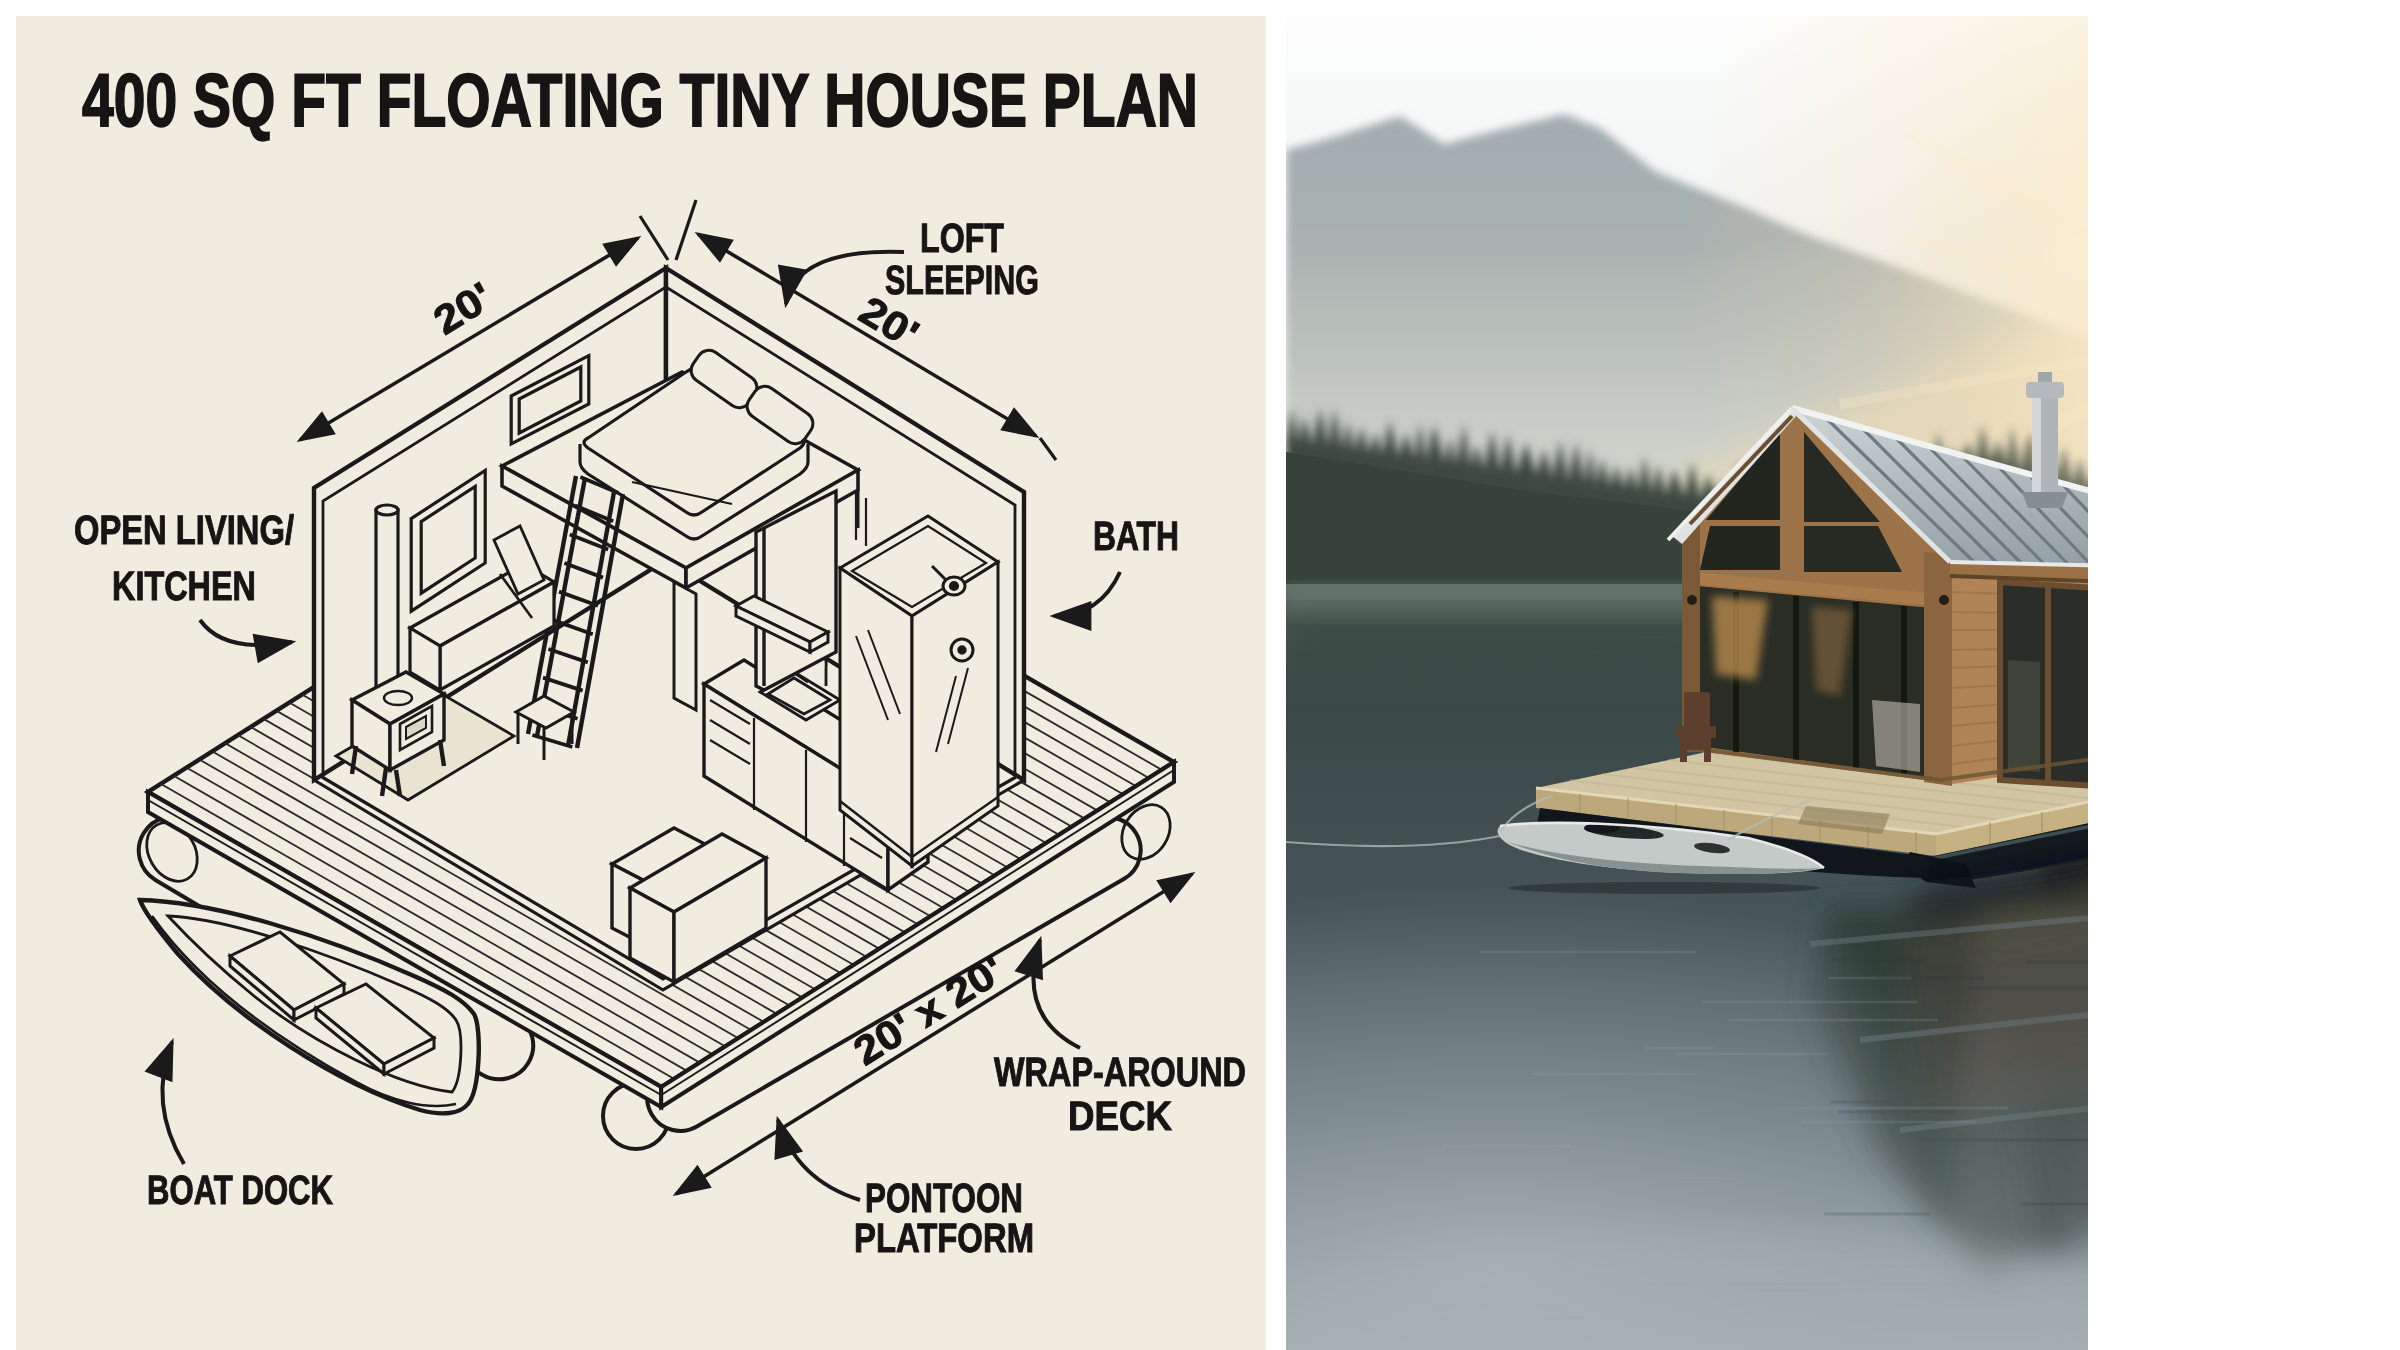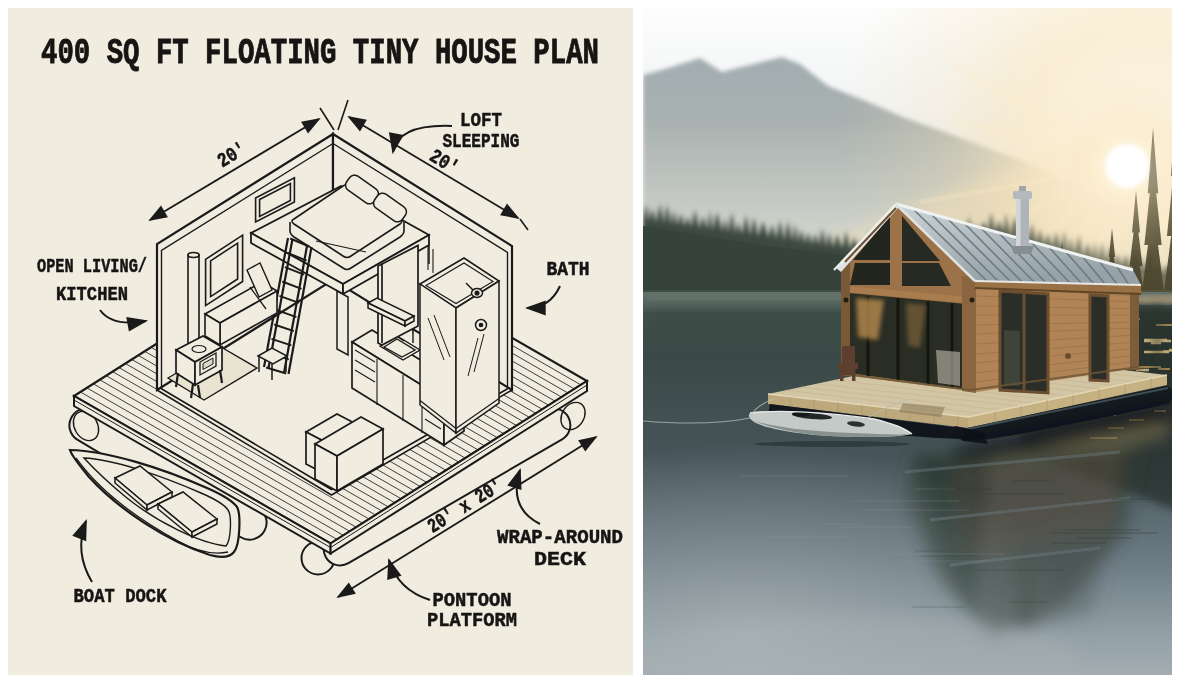--- a/index.html
+++ b/index.html
@@ -1,16 +1,16 @@
 <!DOCTYPE html>
 <html><head><meta charset="utf-8">
 <style>
 html,body{margin:0;padding:0;background:#ffffff;}
-#stage{position:relative;width:1172px;height:675px;overflow:hidden;background:#ffffff;
-font-family:Liberation Mono, monospace;}
+#stage{position:relative;width:1024px;height:675px;overflow:hidden;background:#ffffff;
+font-family:Liberation Sans, sans-serif;padding-left:20px;}
 </style></head>
 <body>
 <div id="stage">
 
 <svg style="position:absolute;left:8px;top:8px" width="625" height="667" viewBox="8 8 625 667">
 <defs>
         <marker id="ah" viewBox="0 0 10 8" refX="9" refY="4" markerWidth="11" markerHeight="9" orient="auto-start-reverse">
           <path d="M0.5,0.6 L10,4 L0.5,7.4 z" fill="#1a1a1a"></path>
         </marker>
         <clipPath id="deckclip">

